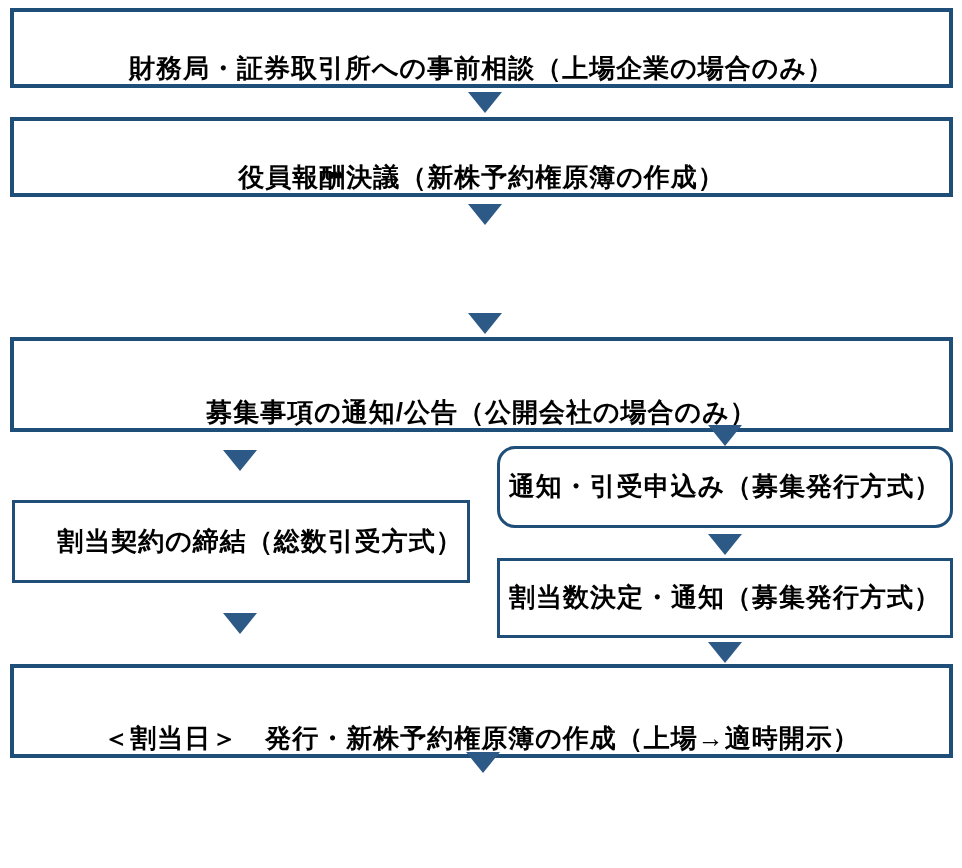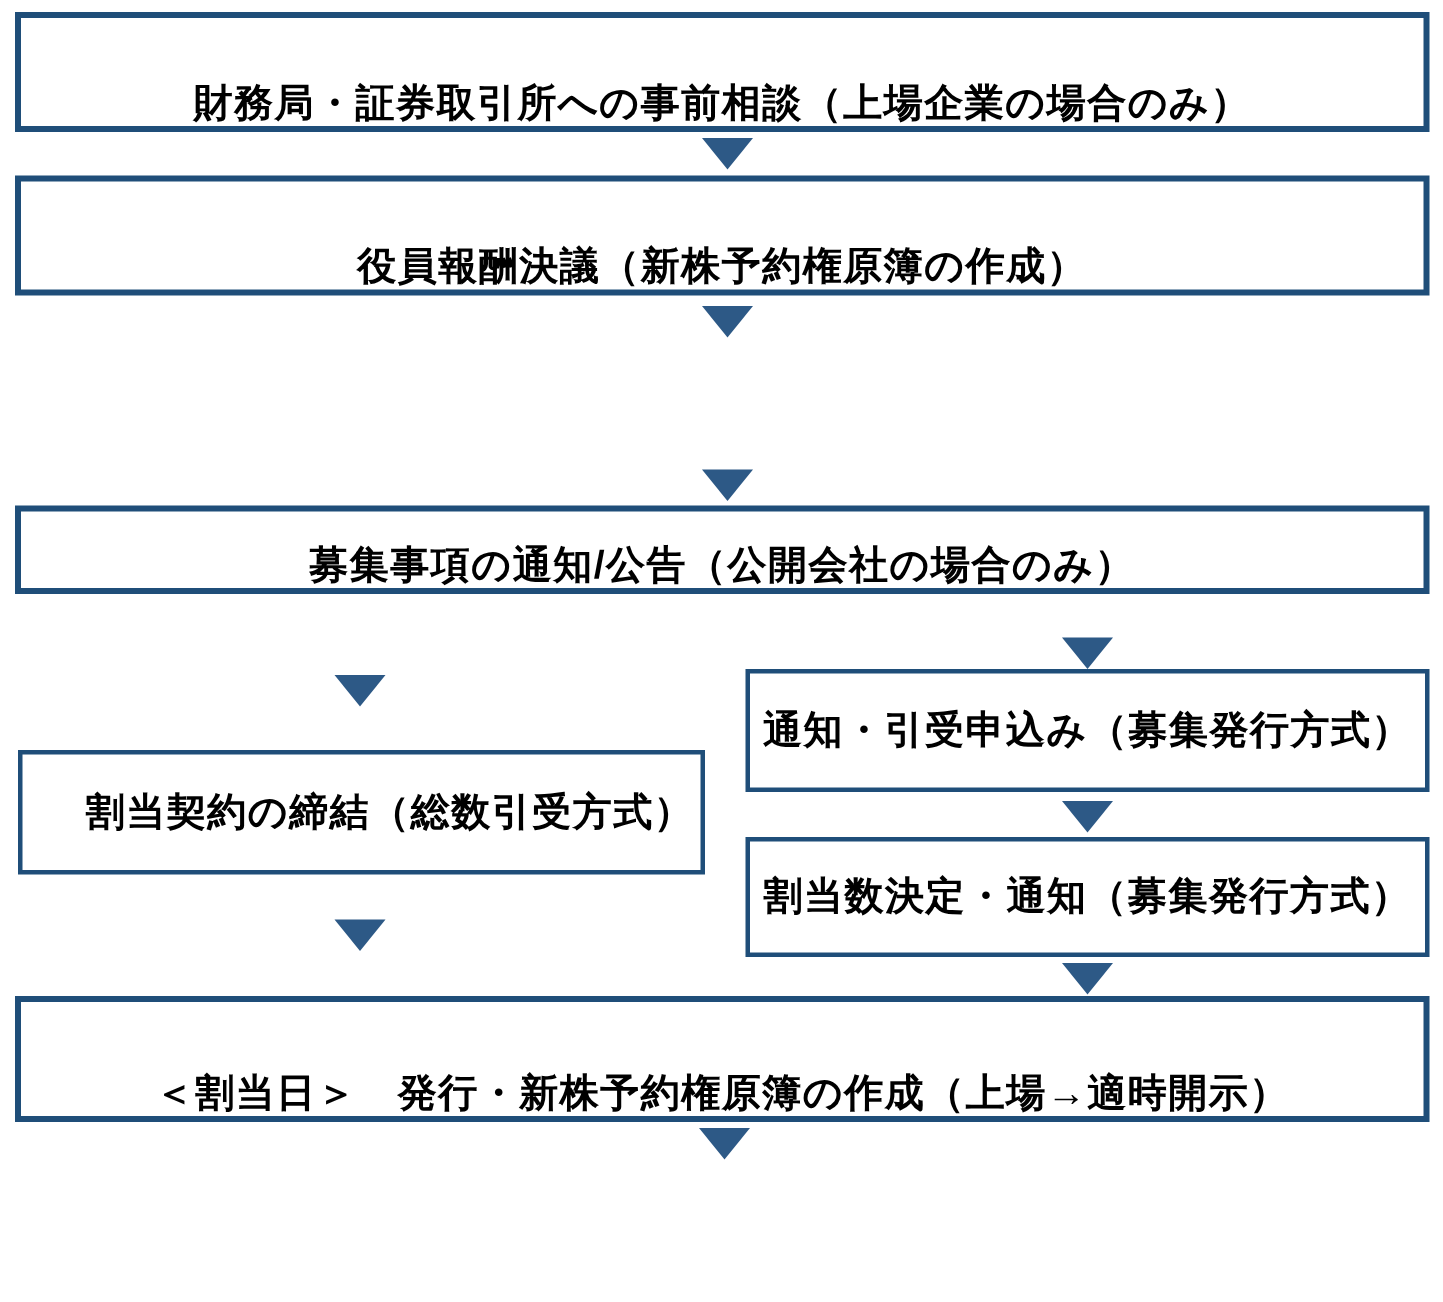--- a/index.html
+++ b/index.html
@@ -57,42 +57,42 @@
   </div>
   <div class="arrow" style="left:468px; top:92px;"></div>
 
   <div class="box full" style="top:117px; height:80px;">
     <span>役員報酬決議（新株予約権原簿の作成）</span>
   </div>
   <div class="arrow" style="left:468px; top:204px;"></div>
 
   <div class="arrow" style="left:468px; top:313px;"></div>
 
-  <div class="box full" style="top:337px; height:59px;">
+  <div class="box full" style="top:337px; height:95px;">
     <span>募集事項の通知/公告（公開会社の場合のみ）</span>
   </div>
 
   <div class="arrow" style="left:708px; top:425px;"></div>
   <div class="arrow" style="left:223px; top:450px;"></div>
 
-  <div class="box col" style="left:497px; top:446px; width:456px; height:82px;">
+  <div class="box col" style="left:497px; top:446px; width:456px; height:82px;border-radius:18px;">
     <span>通知・引受申込み（募集発行方式）</span>
   </div>
   <div class="arrow" style="left:708px; top:534px;"></div>
 
   <div class="box col" style="left:12px; top:500px; width:458px; height:83px;padding-left:38px;">
     <span>割当契約の締結（総数引受方式）</span>
   </div>
 
   <div class="box col" style="left:497px; top:558px; width:456px; height:80px;">
     <span>割当数決定・通知（募集発行方式）</span>
   </div>
 
   <div class="arrow" style="left:223px; top:613px;"></div>
   <div class="arrow" style="left:708px; top:642px;"></div>
 
-  <div class="box full" style="top:664px; height:84px;">
+  <div class="box full" style="top:664px; height:94px;">
     <span>＜割当日＞　発行・新株予約権原簿の作成（上場→適時開示）</span>
   </div>
   <div class="arrow" style="left:466px; top:752px;"></div>
 
 
 </div>
 
 </body></html>

